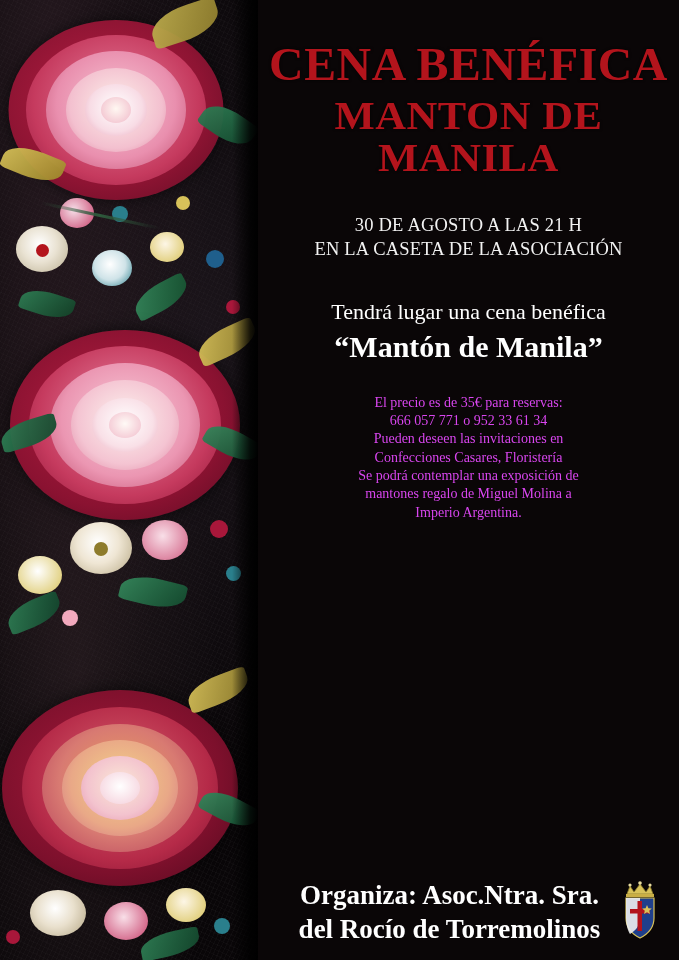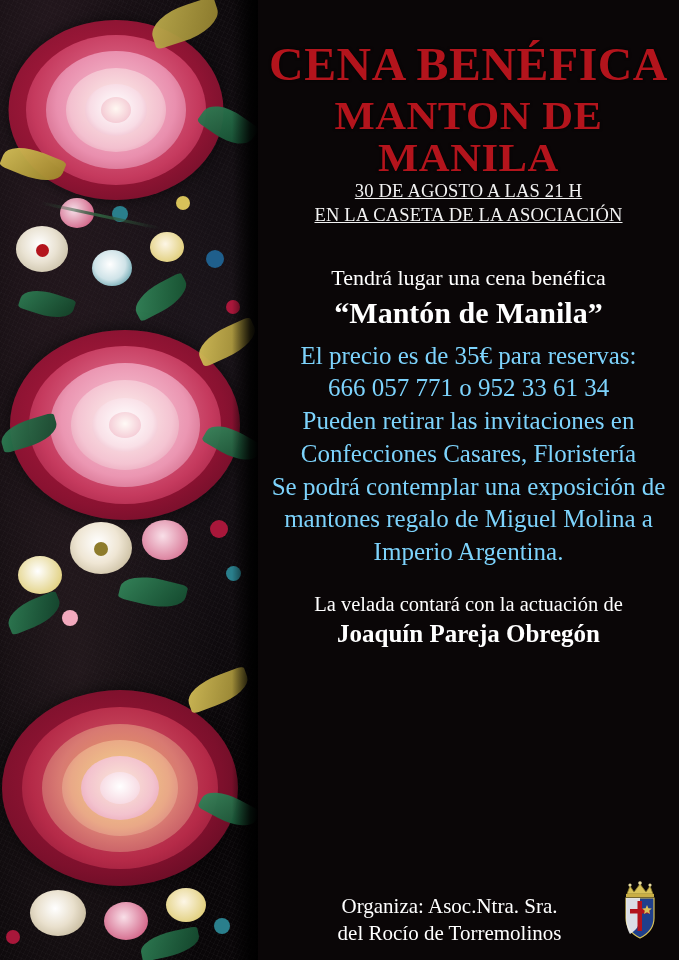--- a/index.html
+++ b/index.html
@@ -91,52 +91,52 @@
     color: #b3141c;
     letter-spacing: 0.5px;
     line-height: 1.02;
     text-shadow: 0 0 3px rgba(0,0,0,0.9);
     transform: scaleX(1.04);
   }
   #title1 { font-size: 46px; margin-bottom: 6px; }
   #title2 { font-size: 41px; }
 
   .date-block {
+    margin-top: 34px;
     font-size: 18.5px;
     line-height: 1.34;
     letter-spacing: 0.2px;
     color: #f2f2f2;
-    text-decoration: underline;
   }
 
   .intro-block {
     margin-top: 36px;
     font-size: 22px;
     line-height: 1.3;
   }
   .intro-strong { font-weight: bold; font-size: 30px; }
 
   .body-block {
-    margin-top: 8px;
-    font-size: 25px;
+    margin-top: 28px;
+    font-size: 14px;
     line-height: 1.31;
-    color: #7dd3fc;
+    color: #d946ef;
   }
   .body-block .ln { display: block; }
 
   .artist-block { margin-top: 24px; }
   .artist-intro { font-size: 20.5px; }
   .artist-name { font-size: 25px; font-weight: bold; margin-top: 4px; }
 
   .org-block {
     position: absolute;
     left: 0; right: 0;
     bottom: 14px;
-    font-size: 21px;
-    font-weight: normal;
+    font-size: 27px;
+    font-weight: bold;
     line-height: 1.26;
     padding-right: 38px;
   }
 
   
   #badge {
     position: absolute;
     right: 16px;
     bottom: 16px;
     width: 46px;
@@ -233,31 +233,27 @@
     </div>
 
     <div class="intro-block">
       <div>Tendrá lugar una cena benéfica</div>
       <div class="intro-strong">“Mantón de Manila”</div>
     </div>
 
     <div class="body-block">
       <span class="ln">El precio es de 35€ para reservas:</span>
       <span class="ln">666 057 771 o 952 33 61 34</span>
-      <span class="ln">Pueden retirar las invitaciones en</span>
+      <span class="ln">Pueden deseen las invitaciones en</span>
       <span class="ln">Confecciones Casares, Floristería</span>
       <span class="ln">Se podrá contemplar una exposición de</span>
       <span class="ln">mantones regalo de Miguel Molina a</span>
       <span class="ln">Imperio Argentina.</span>
     </div>
 
-    <div class="artist-block">
-      <div class="artist-intro">La velada contará con la actuación de</div>
-      <div class="artist-name">Joaquín Pareja Obregón</div>
-    </div>
 
     <div class="org-block">
       <div>Organiza: Asoc.Ntra. Sra.</div>
       <div>del Rocío de Torremolinos</div>
     </div>
 
     <svg id="badge" viewBox="0 0 46 66">
 
       <path d="M10 16 L13 8 L17 14 L23 6 L29 14 L33 8 L36 16 Z" fill="#d8c25a" stroke="#8e7c2c" stroke-width="0.8"></path>
       <circle cx="13" cy="7" r="1.6" fill="#e8dca0"></circle>

